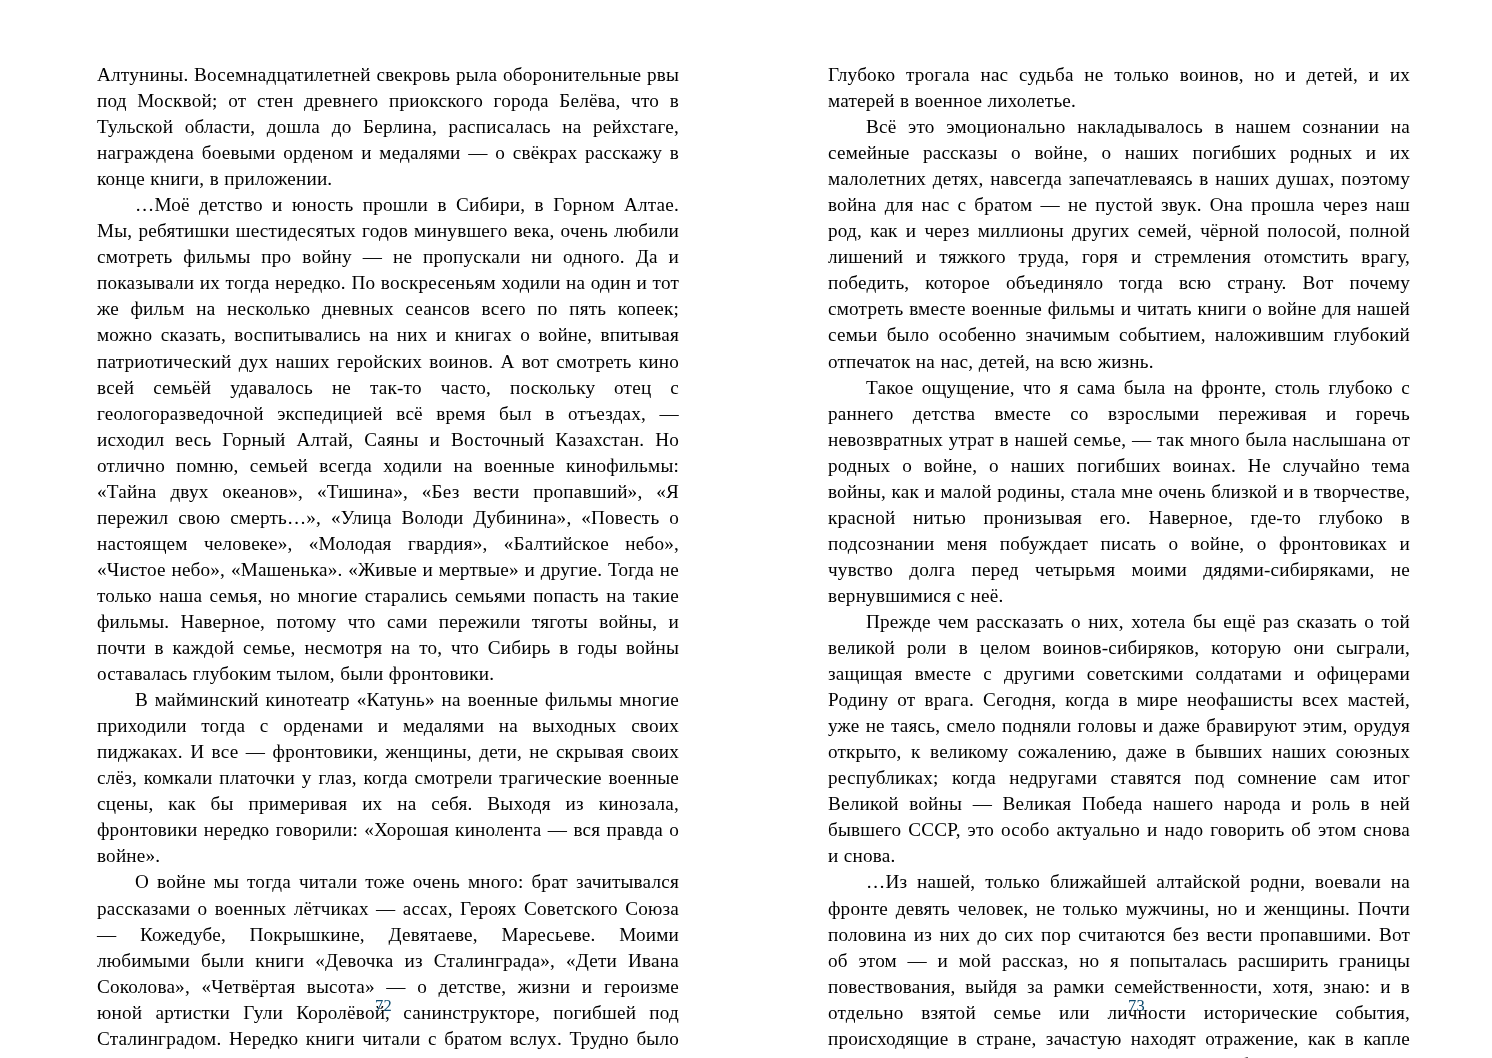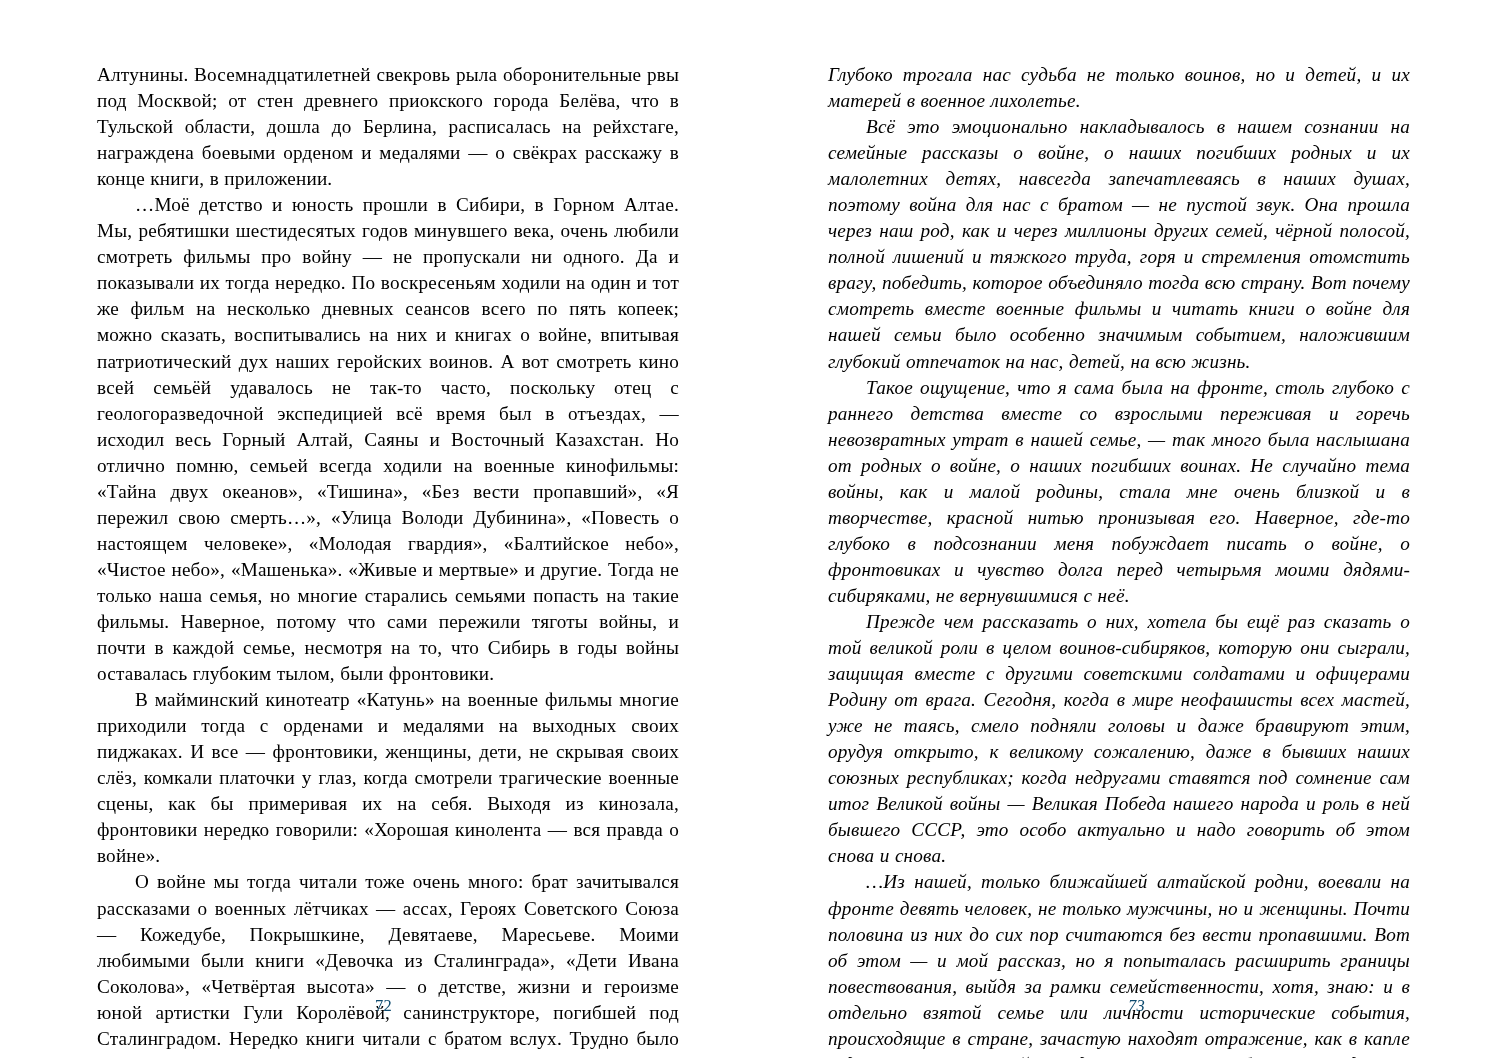--- a/index.html
+++ b/index.html
@@ -24,21 +24,21 @@
   }
 
   .page {
     position: absolute;
     top: 0;
     height: 1058px;
     box-sizing: border-box;
   }
 
   .page-left  { left: 0;   width: 746px; }
-  .page-right { left: 746px; width: 746px; font-style: italic; }
+  .page-right { left: 746px; width: 746px; }
 
   .text-block {
     position: absolute;
     top: 62px;
     width: 582px;
     text-align: justify;
     text-justify: inter-word;
     font-size: 19.2px;
     line-height: 26.05px;
     letter-spacing: 0.01em;

